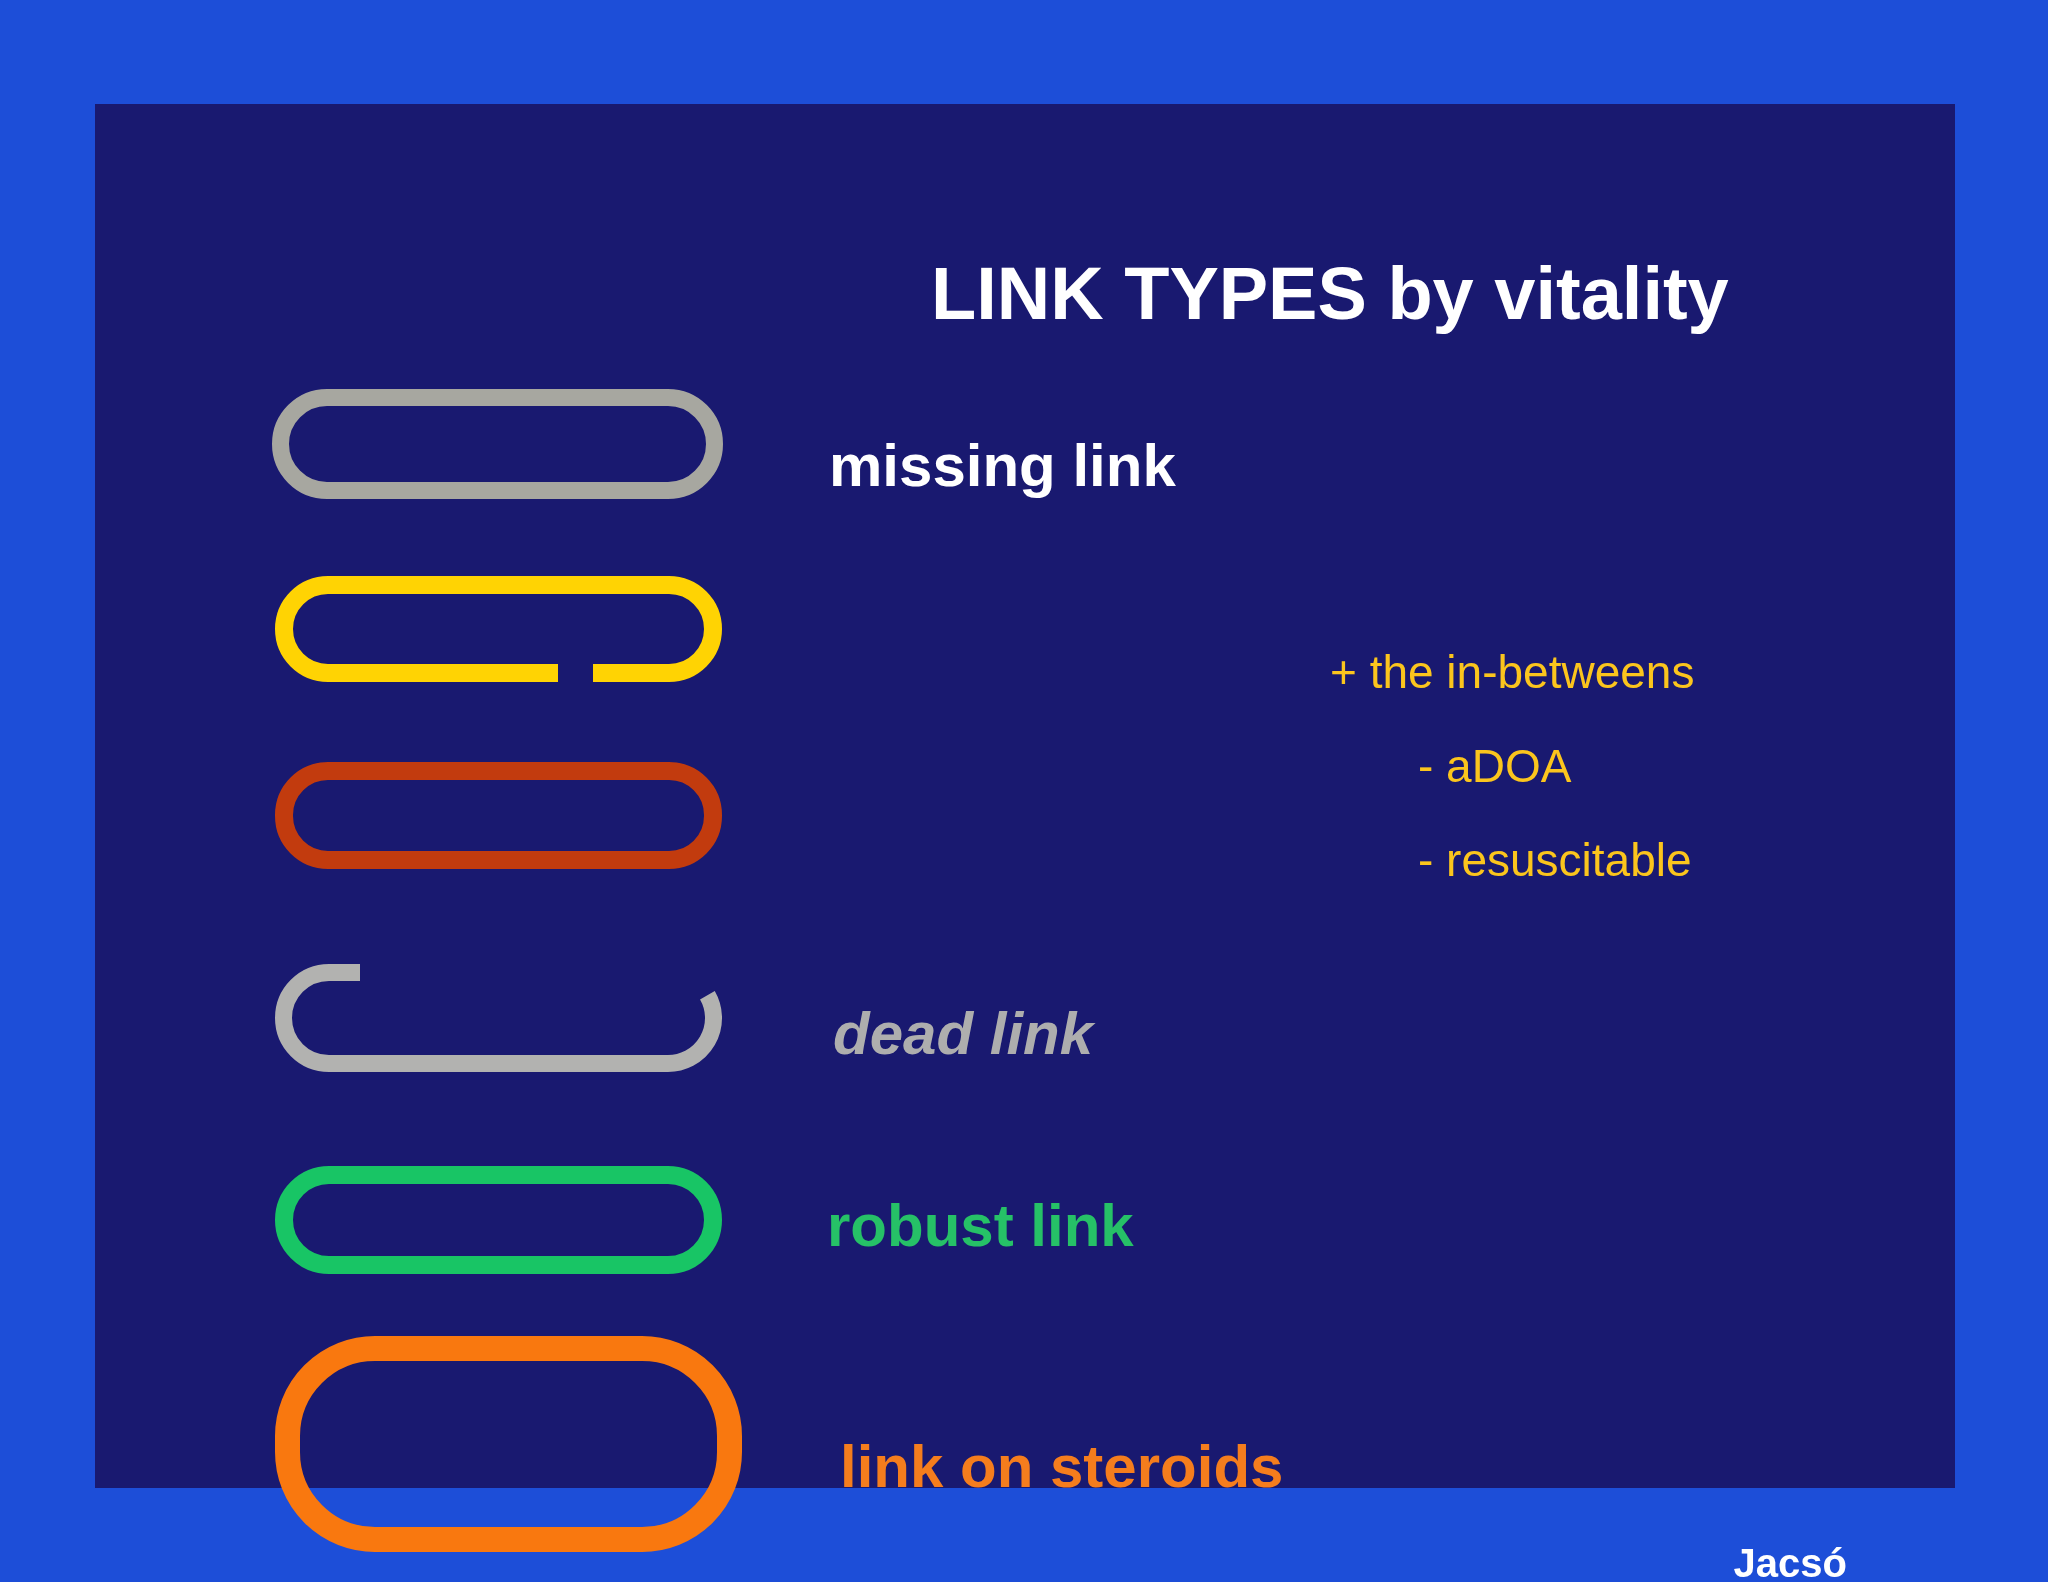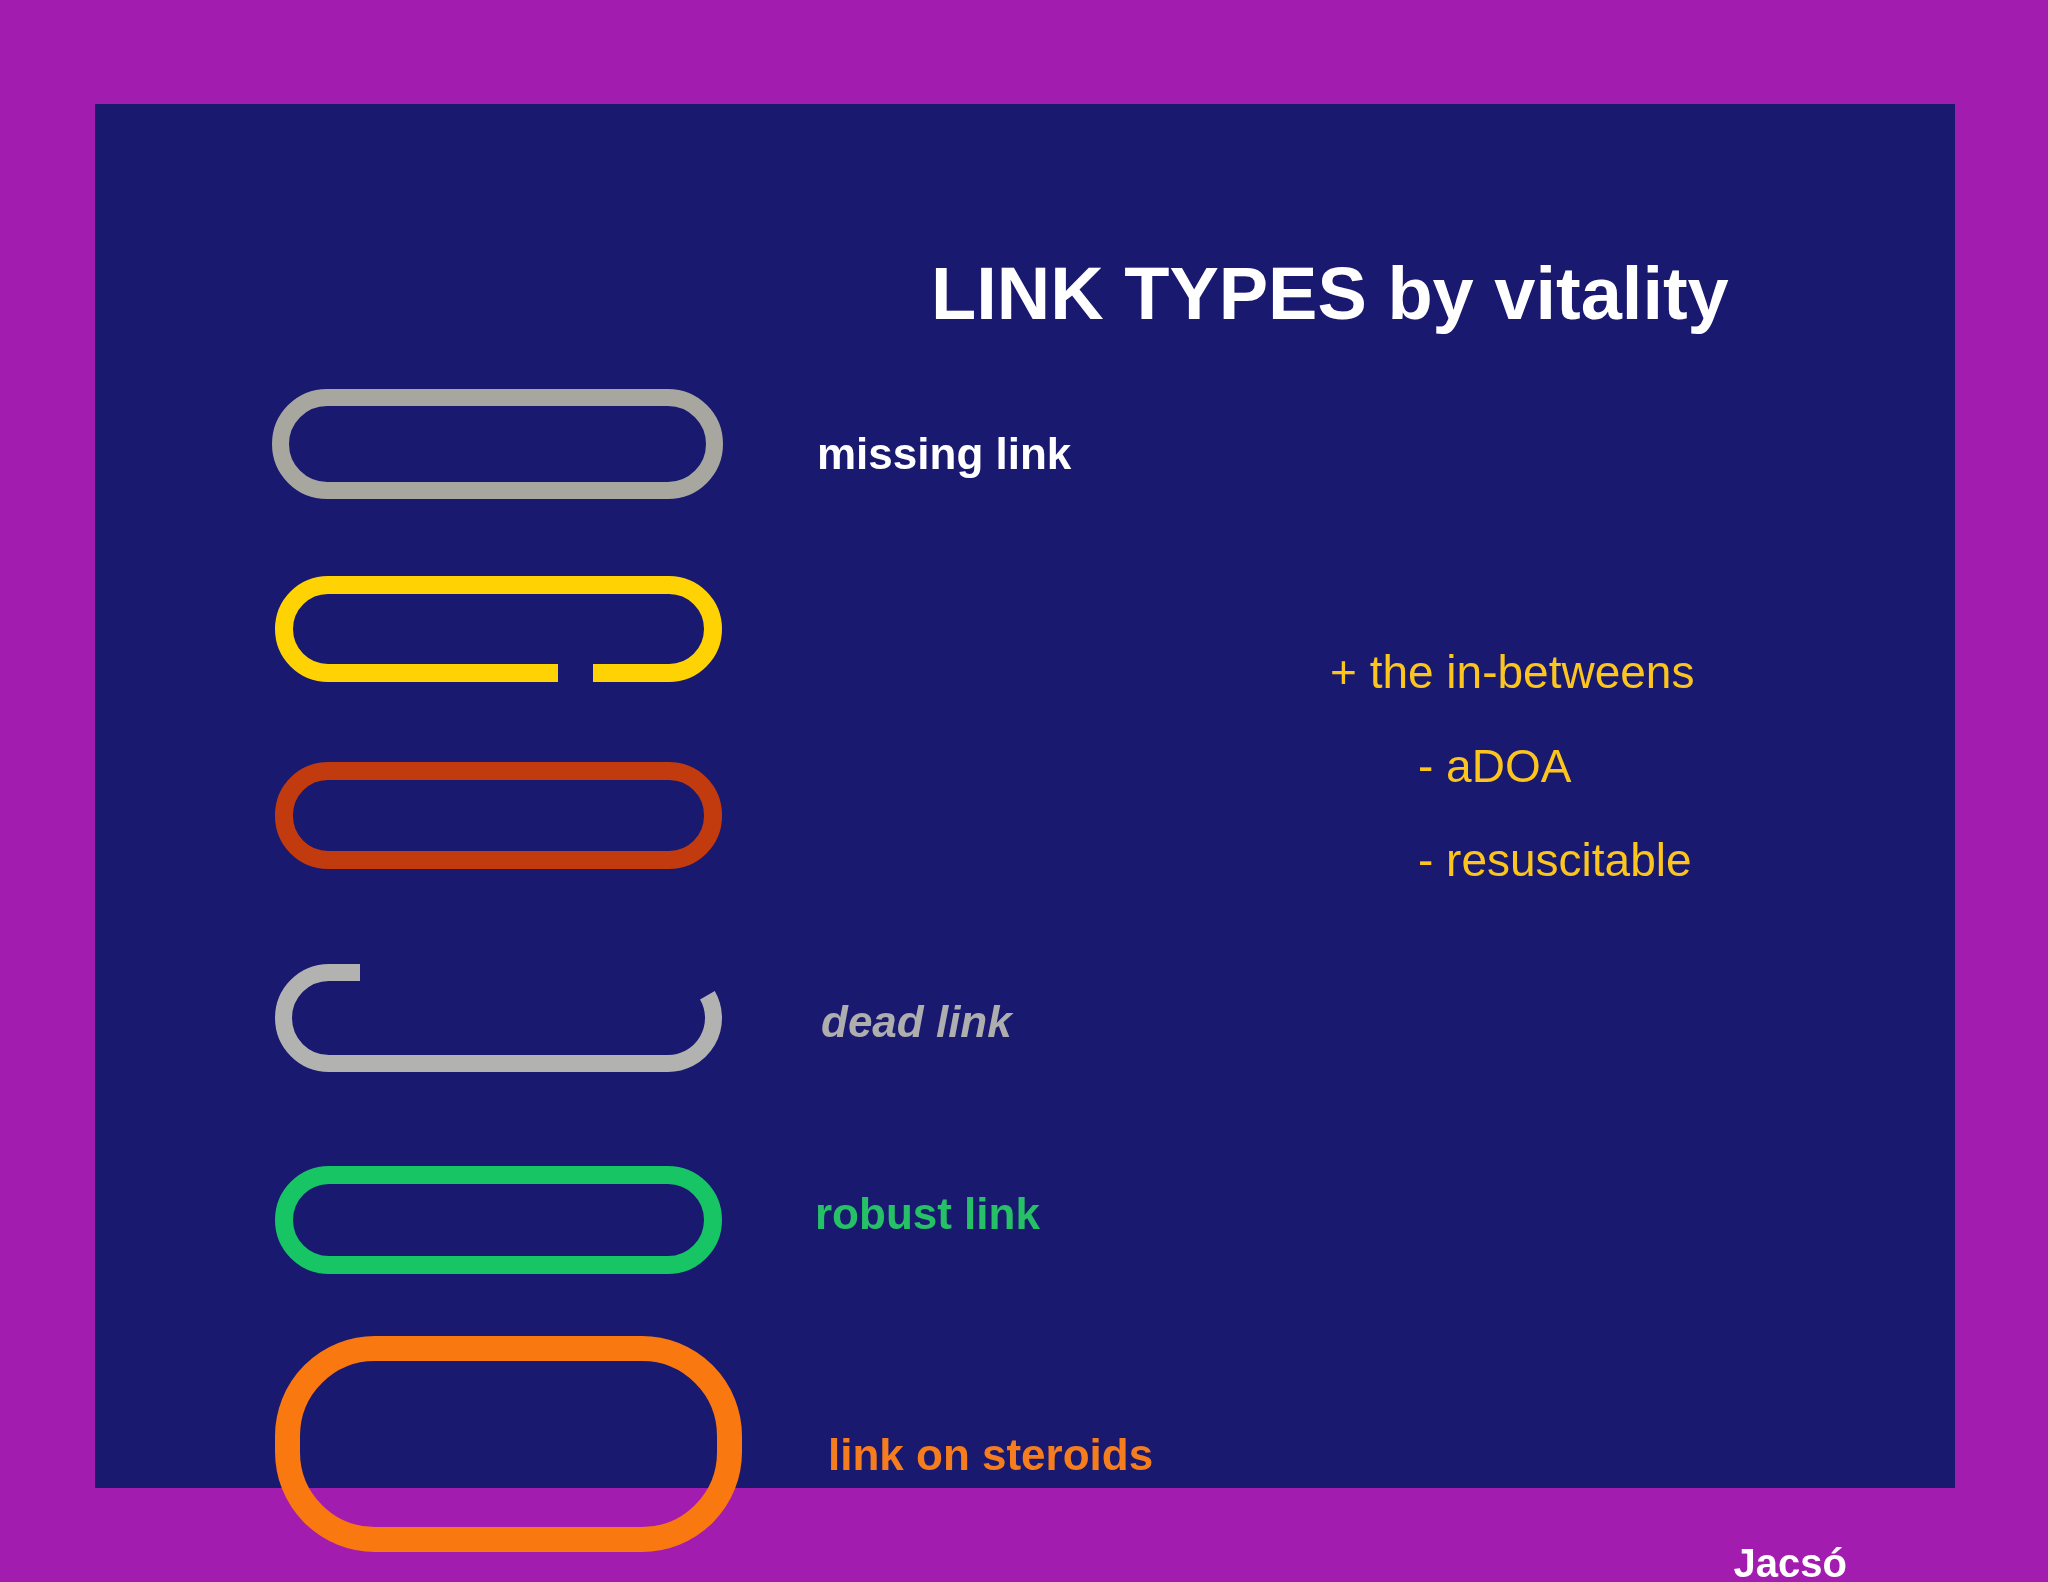--- a/index.html
+++ b/index.html
@@ -1,17 +1,17 @@
 <!DOCTYPE html>
 <html><head>
 <meta charset="utf-8">
 <style>
   html,body{margin:0;padding:0;background:#ffffff;}
   .stage{
-    position:relative;width:2048px;height:1582px;background:#a21caf;overflow:hidden;
+    position:relative;width:2048px;height:1582px;background:#1d4ed8;overflow:hidden;
     font-family:"Liberation Sans","DejaVu Sans",sans-serif;
   }
   .slide{
     position:absolute;left:95px;top:104px;width:1860px;height:1384px;
     background:#191970;
   }
   .slide-title{
     position:absolute;left:836px;top:153px;margin:0;
     font-size:74px;line-height:74px;font-weight:bold;color:#ffffff;white-space:nowrap;
   }
@@ -19,21 +19,21 @@
   .pill{position:absolute;box-sizing:border-box;background:transparent;}
   .pill.r1{left:177px;top:285px;width:451px;height:110px;border:17px solid #a7a7a0;border-radius:55px;}
   .pill.r2{left:180px;top:472px;width:447px;height:106px;border:18px solid #ffd303;border-radius:53px;}
   .gap-cover{position:absolute;left:463px;top:556px;width:35px;height:24px;background:#191970;}
   .pill.r3{left:180px;top:658px;width:447px;height:107px;border:18px solid #c23b0e;border-radius:53px;}
   .pill.r5{left:180px;top:1062px;width:447px;height:108px;border:18px solid #18c565;border-radius:54px;}
   .pill.r6{left:180px;top:1232px;width:467px;height:216px;border:25px solid #f9780f;border-radius:100px;}
   .dead-svg{position:absolute;left:171px;top:851px;width:465px;height:126px;}
   
   .row-label{
-    position:absolute;margin:0;font-weight:bold;font-size:44px;line-height:64px;white-space:nowrap;
+    position:absolute;margin:12px;font-weight:bold;font-size:60px;line-height:64px;white-space:nowrap;
   }
   .l1{left:722px;top:318px;color:#ffffff;}
   .l2{left:746px;top:526px;color:#f7c916;}
   .l3{left:726px;top:682px;color:#c54414;}
   .l4{left:726px;top:886px;color:#aeaeae;font-style:italic;}
   .l5{left:720px;top:1078px;color:#26c167;}
   .l6{left:733px;top:1319px;color:#f57d1d;}
   
   .in-betweens{
     position:absolute;left:1235px;top:526px;color:#fbc51d;

